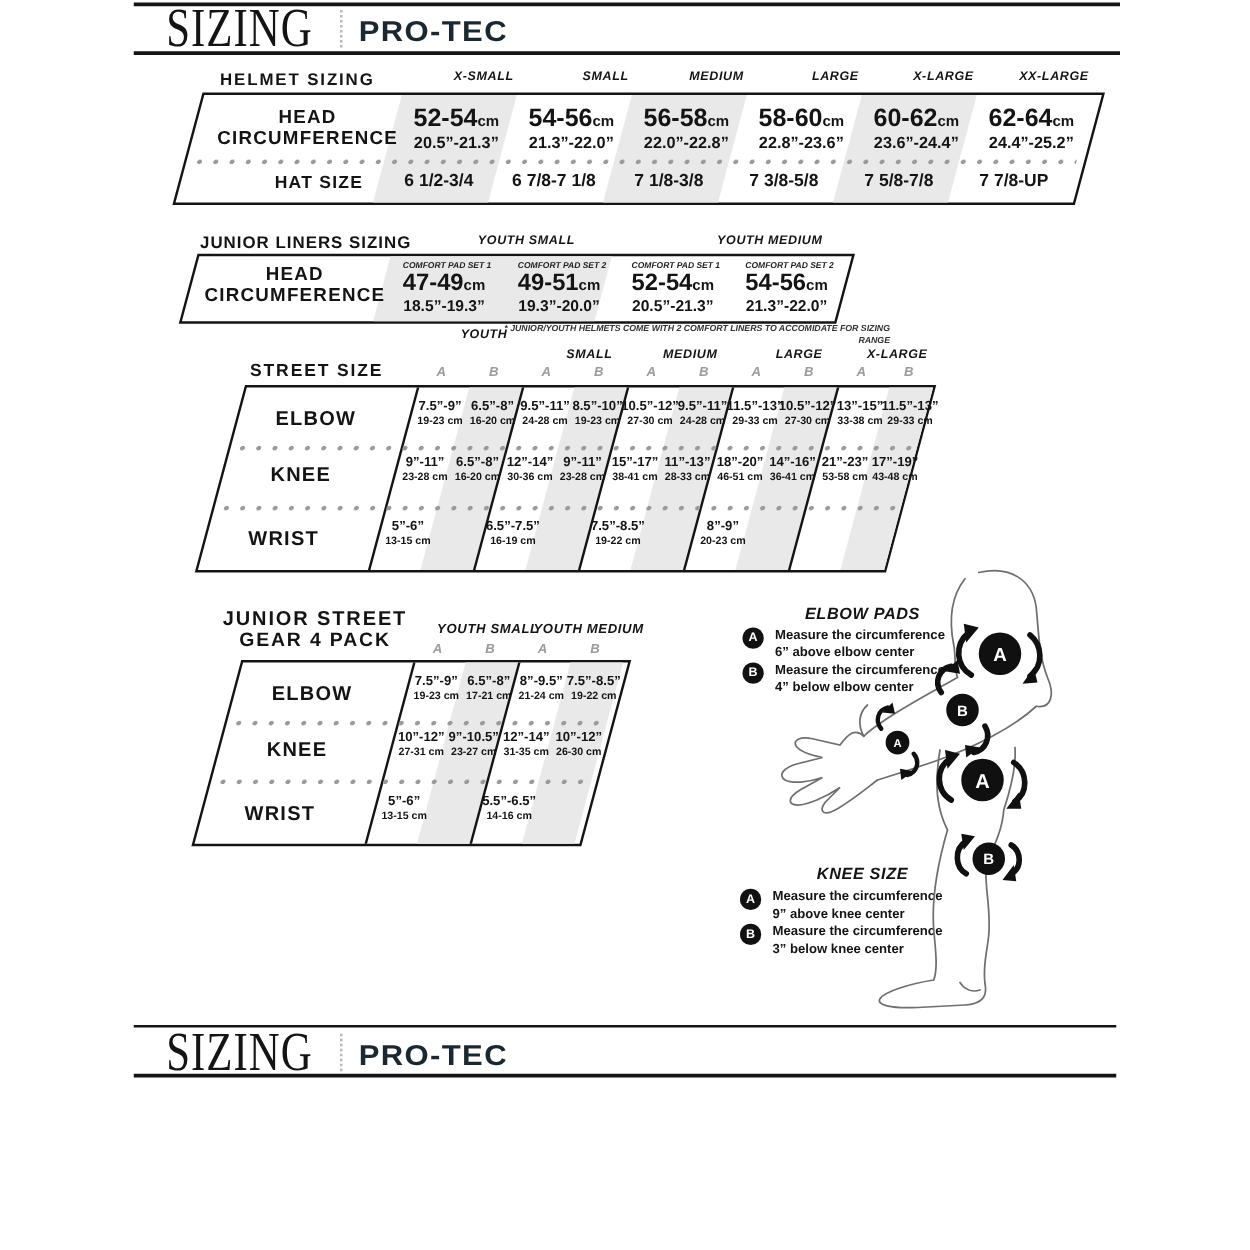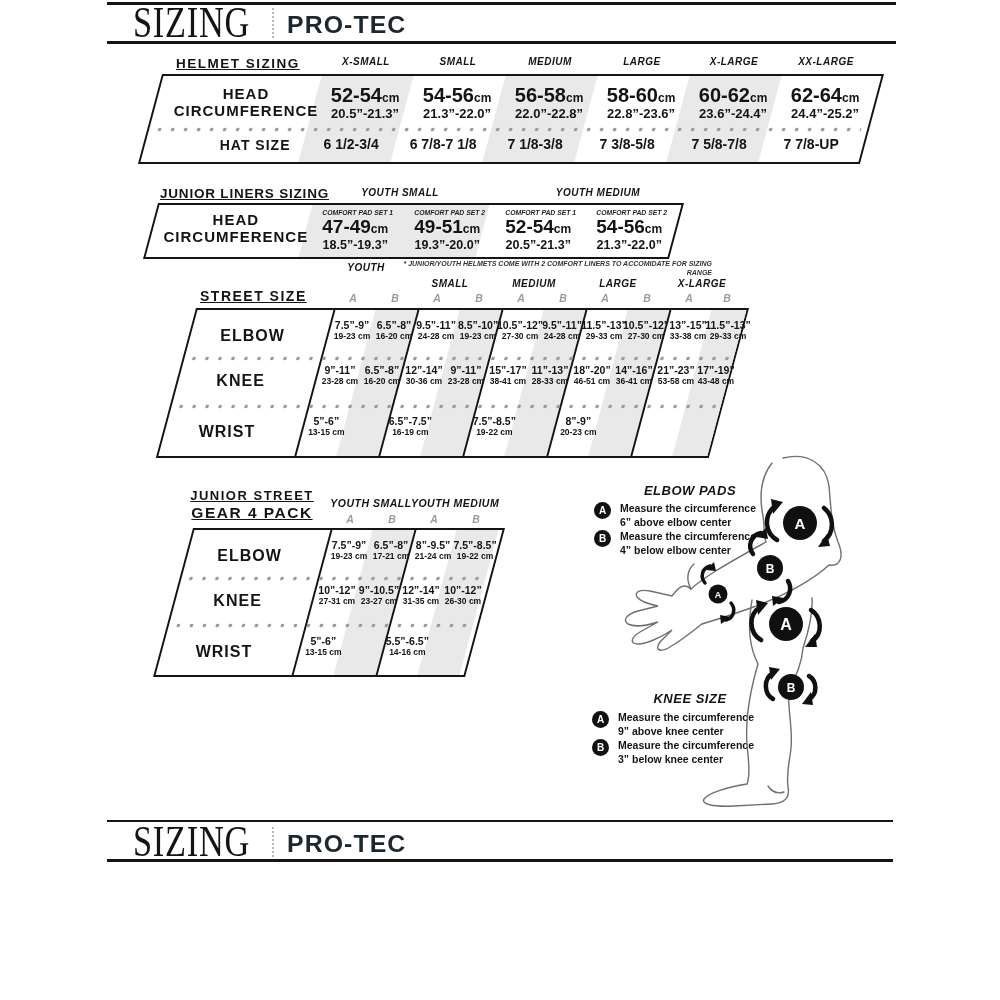--- a/index.html
+++ b/index.html
@@ -5,22 +5,22 @@
   html,body{margin:0;padding:0;background:#fff;}
   #page{position:relative;width:1000px;height:1000px;background:#fff;overflow:hidden;
         font-family:"Liberation Sans",sans-serif;color:#141414;}
   .abs{position:absolute;}
   .hr{position:absolute;background:#141414;}
   .serif-title{font-family:"Liberation Serif",serif;font-size:44px;line-height:36px;
                transform:scaleX(0.78);transform-origin:0 0;letter-spacing:1px;color:#141414;}
   .logo{font:bold 23px/24px "Liberation Sans",sans-serif;letter-spacing:1px;color:#1c2830;
         transform:scaleX(1.08);transform-origin:0 0;}
   .dotsep{position:absolute;border-left:2px dotted #b9b9b9;width:0;height:30px;}
-  .sect-title{font:bold 13.5px/14px "Liberation Sans",sans-serif;letter-spacing:1.5px;text-decoration:underline;}
-  .colhead{font:bold italic 10px/12px "Liberation Sans",sans-serif;letter-spacing:.5px;text-align:center;}
+  .sect-title{font:bold 13.5px/14px "Liberation Sans",sans-serif;letter-spacing:1.5px;}
+  .colhead{font:bold italic 10px/12px "Liberation Sans",sans-serif;letter-spacing:.5px;text-align:right;}
   .ab{font:bold italic 10.5px/12px "Liberation Sans",sans-serif;color:#9b9b9b;text-align:center;}
   .tbl{position:absolute;transform:skewX(-15deg);transform-origin:0 0;
        border:2px solid #141414;background:#fff;}
   .stripe{position:absolute;top:0;bottom:0;background:#e9e9e9;}
   .vline{position:absolute;top:0;bottom:0;width:2px;background:#141414;}
   .dots{position:absolute;height:5px;background-image:radial-gradient(circle,#9a9a9a 1.7px,rgba(0,0,0,0) 2.1px);
         background-size:13px 5px;background-repeat:repeat-x;}
   .cell{position:absolute;transform:skewX(15deg);transform-origin:0 0;text-align:center;}
   .rowlab{font:bold 16px/16px "Liberation Sans",sans-serif;letter-spacing:1px;}
   .biglab{font:bold 15px/17px "Liberation Sans",sans-serif;letter-spacing:1px;}
@@ -269,21 +269,21 @@
     <div class="cell pc" style="left:293px;top:105px;width:64px;">
         <div class="in">7.5”-8.5”</div>
         <div class="cm">19-22 cm</div>
       </div>
     <div class="cell pc" style="left:377px;top:105px;width:64px;">
         <div class="in">8”-9”</div>
         <div class="cm">20-23 cm</div>
       </div>
   </div>
 
-  <div class="abs sect-title" style="left:172px;top:489px;width:160px;text-align:center;font-size:13px;">JUNIOR STREET</div>
+  <div class="abs sect-title" style="left:172px;top:489px;width:160px;text-align:center;font-size:16px;">JUNIOR STREET</div>
   <div class="abs sect-title" style="left:172px;top:506px;width:160px;text-align:center;font-size:15.5px;">GEAR 4 PACK</div>
   <div class="abs colhead" style="left:311px;top:497px;width:120px;font-size:10.5px;">YOUTH SMALL</div>
   <div class="abs colhead" style="left:395px;top:497px;width:120px;font-size:10.5px;">YOUTH MEDIUM</div>
   <div class="abs ab" style="left:335px;top:513px;width:30px;">A</div>
   <div class="abs ab" style="left:377px;top:513px;width:30px;">B</div>
   <div class="abs ab" style="left:419px;top:513px;width:30px;">A</div>
   <div class="abs ab" style="left:461px;top:513px;width:30px;">B</div>
 
   <div class="tbl" style="left:193px;top:528px;width:308px;height:145px;">
     <div class="stripe" style="left:178px;width:42px;"></div>

